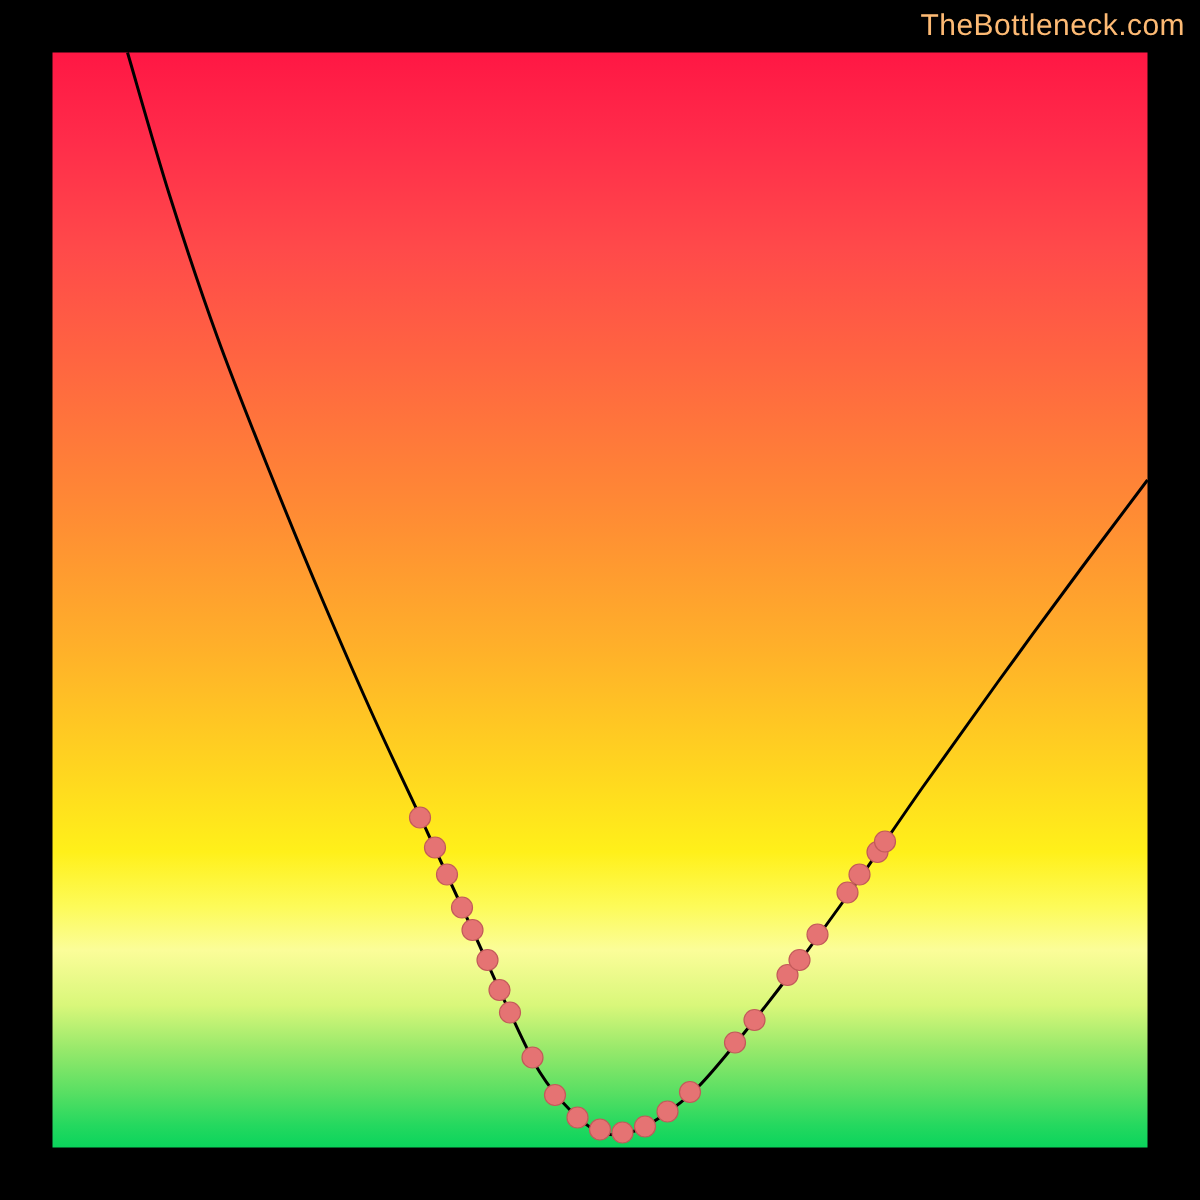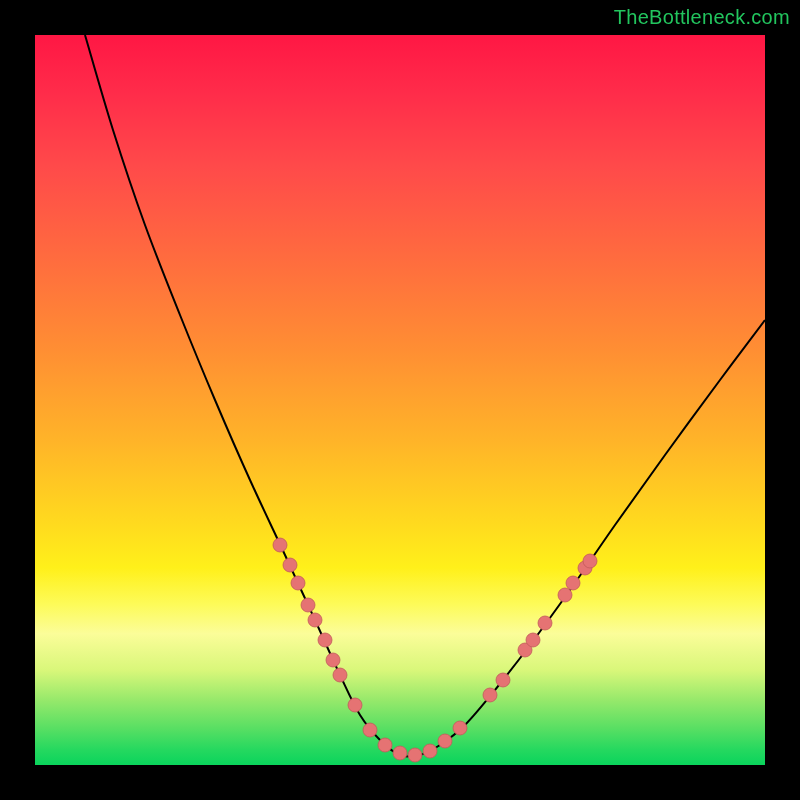--- a/index.html
+++ b/index.html
@@ -42,21 +42,21 @@
       #98e96b 91%,
       #58df63 95%,
       #24d85f 98%,
       #0ad45c 100%
     );
   }
   .watermark {
     position: absolute;
     top: 6px;
     right: 10px;
-    color: #22c55e;
+    color: #fdba74;
     font-size: 20px;
     letter-spacing: 0.3px;
     font-weight: 500;
     user-select: none;
   }
   svg.curve {
     position: absolute;
     left: 0;
     top: 0;
     width: 730px;

